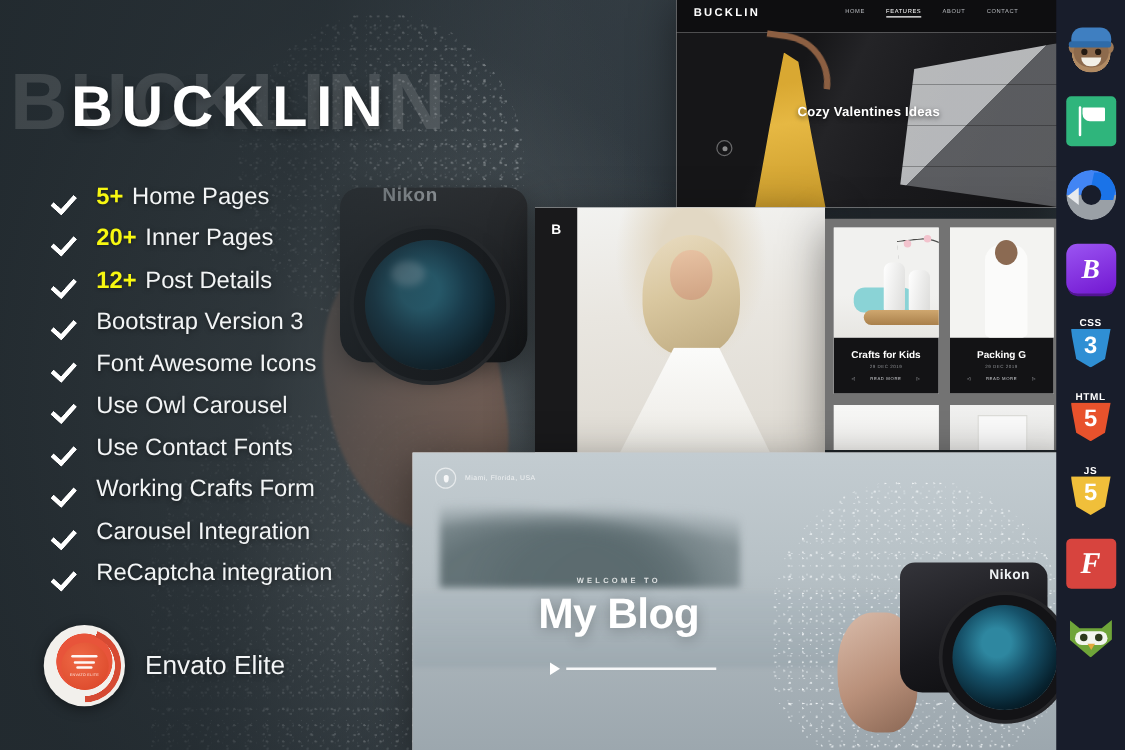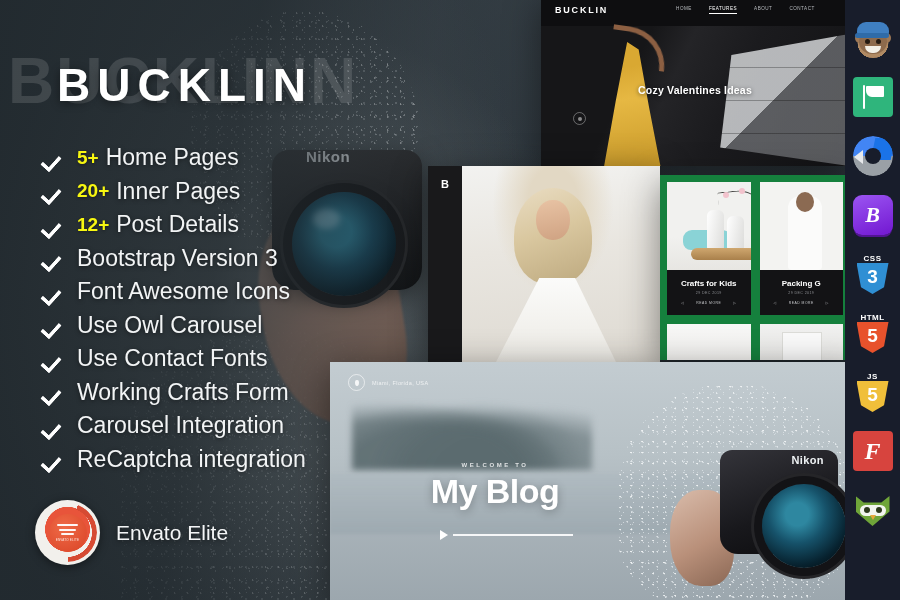--- a/index.html
+++ b/index.html
@@ -112,21 +112,21 @@
     width: 8px; height: 15px;
     border-right: 4px solid #fff; border-bottom: 4px solid #fff;
     transform: rotate(42deg);
     border-radius: 1px;
   }
   .feat-count {
     color: #f7f711; font-weight: 700; font-size: 19px; margin-right: 7px;
     text-shadow: 0 1px 3px rgba(0,0,0,.4);
   }
   .feat-text {
-    color: #f2f4f5; font-size: 23px; font-weight: 400;
+    color: #f2f4f5; font-size: 19px; font-weight: 400;
     text-shadow: 0 1px 4px rgba(0,0,0,.5);
   }
 
   
   .envato {
     position: absolute; left: 35px; top: 500px;
     display: flex; align-items: center;
   }
   .envato-badge {
     width: 65px; height: 65px; flex: 0 0 65px; position: relative;
@@ -303,21 +303,21 @@
     filter: blur(.4px);
   }
   .girl-dress {
     position:absolute; left:34px; top:112px; width:120px; height:84px;
     background: linear-gradient(180deg,#fbfbfa 0%, #eceae4 100%);
     clip-path: polygon(36% 0, 66% 0, 100% 100%, 0 100%);
     filter: blur(.4px);
   }
 
   
-  .mk-grid { left: 660px; top: 175px; width: 190px; height: 185px; background:#15803d; }
+  .mk-grid { left: 660px; top: 175px; width: 190px; height: 185px; background:#737373; }
   .grid-inner { display:grid; grid-template-columns: 1fr 1fr; gap: 9px; padding: 7px; }
   .gcard { background:#fff; overflow:hidden; }
   .gc-img { height: 88px; position:relative; }
   .gc-img.vases {
     background: linear-gradient(180deg,#f1f1ef 0 62%, #e7e6e2 100%);
   }
   .vase { position:absolute; bottom:20px; width:17px; height:40px; border-radius:6px 6px 3px 3px;
           background: linear-gradient(100deg,#ffffff,#dcdcda); }
   .vase.v1 { left:40px; } .vase.v2 { left:60px; height:34px; bottom:20px; }
   .vase-board { position:absolute; bottom:10px; left:24px; width:70px; height:12px; border-radius:7px;

